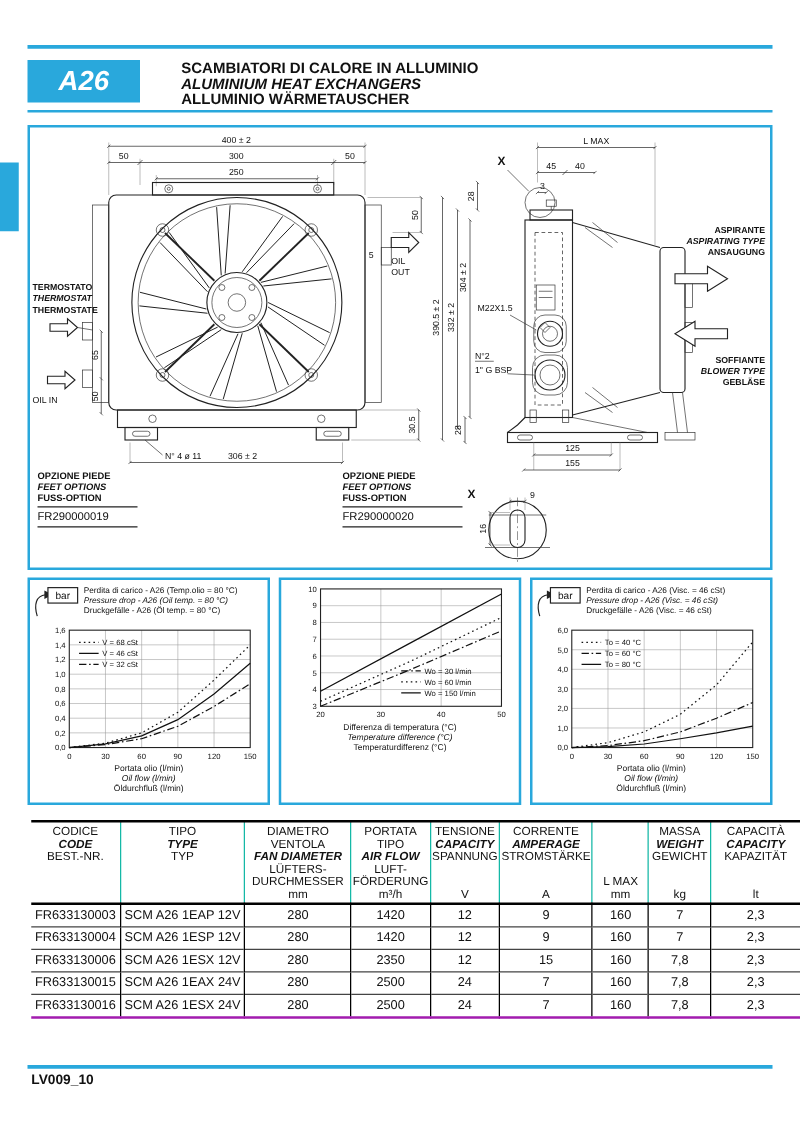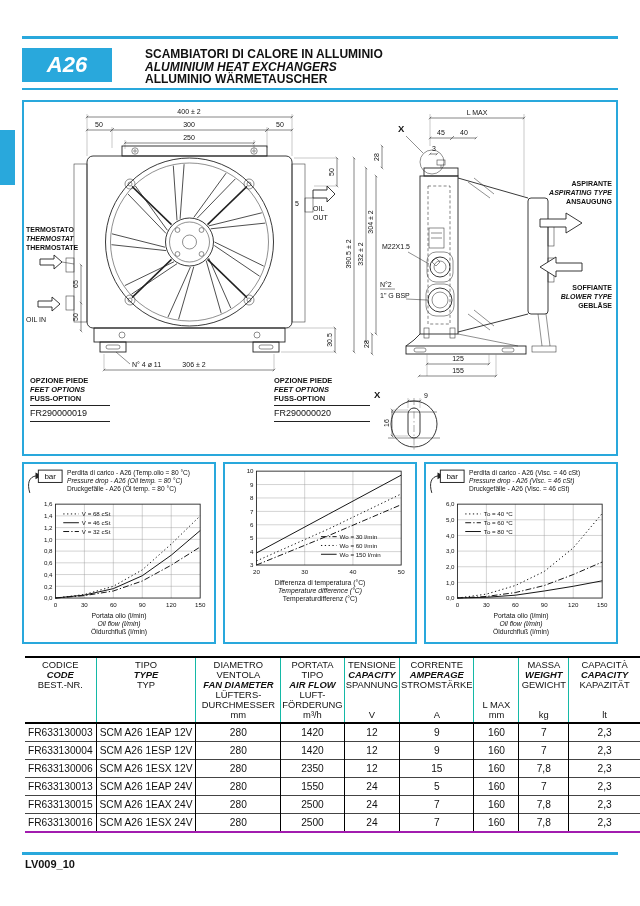--- a/index.html
+++ b/index.html
@@ -637,31 +637,20 @@
           <td class="left">SCM A26 1ESX 12V</td>
           <td>280</td>
           <td>2350</td>
           <td>12</td>
           <td>15</td>
           <td>160</td>
           <td>7,8</td>
           <td>2,3</td>
         </tr>
         <tr>
-          <td class="left">FR633130013</td>
-          <td class="left">SCM A26 1EAP 24V</td>
-          <td>280</td>
-          <td>1550</td>
-          <td>24</td>
-          <td>5</td>
-          <td>160</td>
-          <td>7</td>
-          <td>2,3</td>
-        </tr>
-        <tr>
           <td class="left">FR633130015</td>
           <td class="left">SCM A26 1EAX 24V</td>
           <td>280</td>
           <td>2500</td>
           <td>24</td>
           <td>7</td>
           <td>160</td>
           <td>7,8</td>
           <td>2,3</td>
         </tr>

